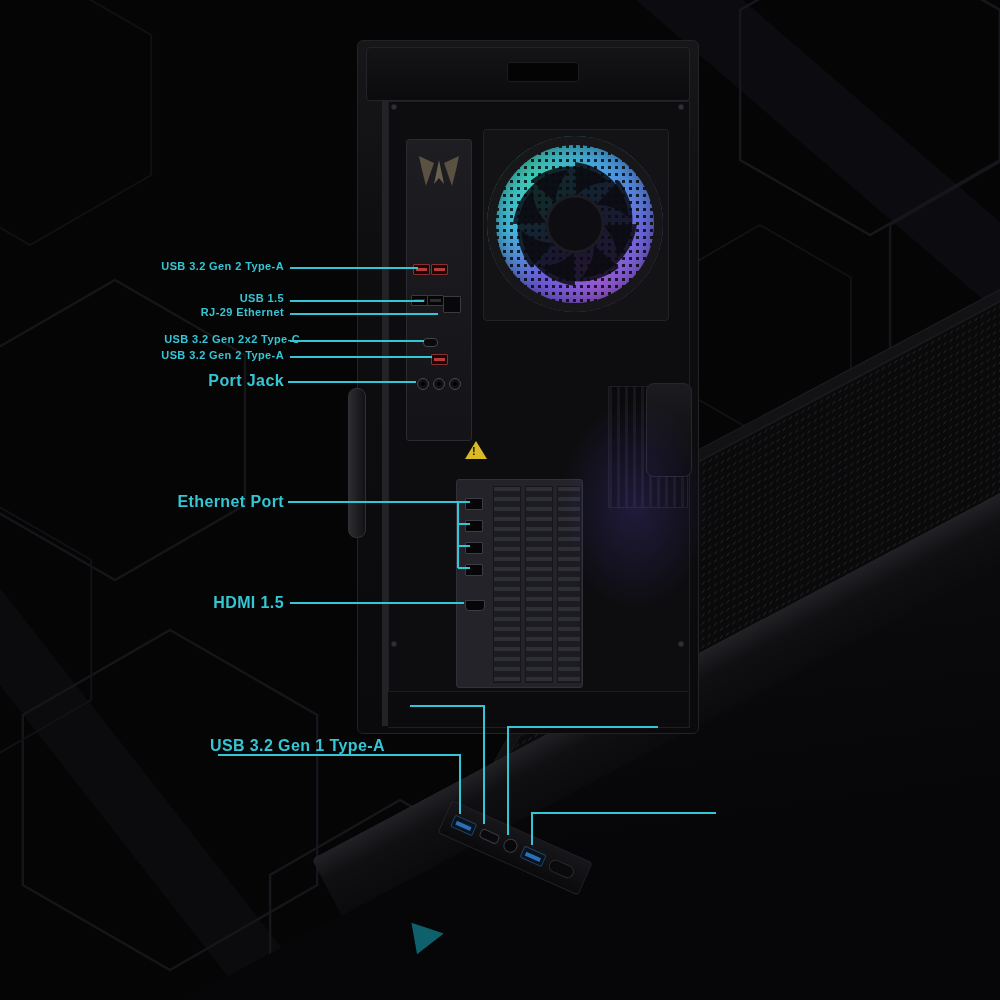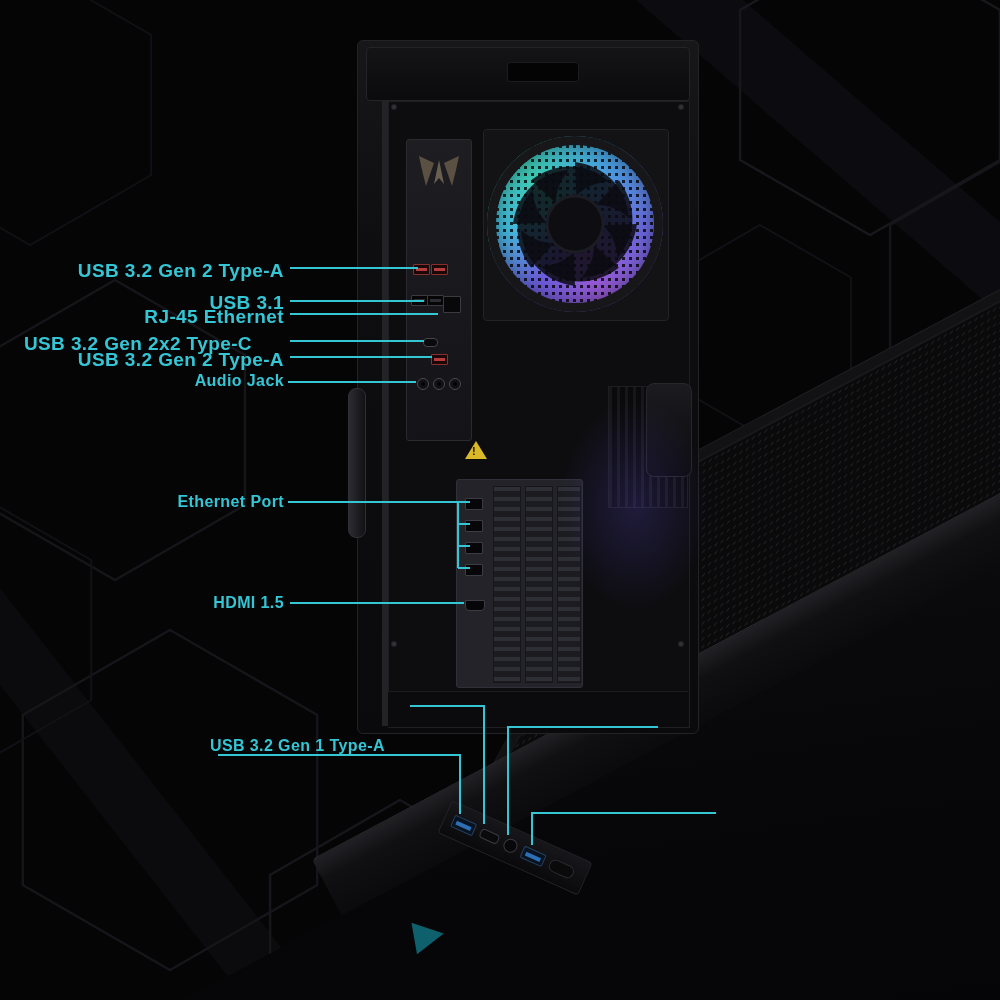--- a/index.html
+++ b/index.html
@@ -7,21 +7,21 @@
     position:relative; width:1000px; height:1000px; overflow:hidden;
     background:#050506;
     font-family:"Liberation Sans", sans-serif;
   }
 
   
   .ann {
     position:absolute; white-space:nowrap; font-weight:bold;
     color:var(--accent); letter-spacing:.4px;
   }
-  .ann.sm { font-size:19px; }
+  .ann.sm { font-size:11px; }
   .ann.lg { font-size:16px; }
   .lines { position:absolute; left:0; top:0; z-index:40; pointer-events:none; }
   .lines polyline { fill:none; stroke:var(--accent); stroke-width:2; }
   .hexbg { position:absolute; left:0; top:0; z-index:0; }
 
   
   .tower { position:absolute; left:357px; top:40px; width:340px; height:692px; z-index:10;
     background:linear-gradient(180deg,#17171a,#0e0e10 30%,#0a0a0c);
     border:1px solid #232327; border-radius:6px; }
   .t-cap { position:absolute; left:8px; top:6px; width:322px; height:52px;
@@ -262,25 +262,25 @@
     <polyline points="458,546 470,546"></polyline>
     <polyline points="458,568 470,568"></polyline>
     <polyline points="290,603 464,603"></polyline>
     <polyline points="410,706 484,706 484,824"></polyline>
     <polyline points="658,727 508,727 508,835"></polyline>
     <polyline points="218,755 460,755 460,814"></polyline>
     <polyline points="716,813 532,813 532,845"></polyline>
   </svg>
 
   <div class="ann sm" style="right:716px; top:260px;">USB 3.2 Gen 2 Type-A</div>
-  <div class="ann sm" style="right:716px; top:292px;">USB 3.1</div>
-  <div class="ann sm" style="right:716px; top:306px;">RJ-45 Ethernet</div>
-  <div class="ann sm" style="right:748px; top:333px;">USB 3.2 Gen 2x2 Type-C</div>
+  <div class="ann sm" style="right:716px; top:292px;">USB 1.5</div>
+  <div class="ann sm" style="right:716px; top:306px;">RJ-29 Ethernet</div>
+  <div class="ann sm" style="right:700px; top:333px;">USB 3.2 Gen 2x2 Type-C</div>
   <div class="ann sm" style="right:716px; top:349px;">USB 3.2 Gen 2 Type-A</div>
-  <div class="ann lg" style="right:716px; top:372px;">Audio Jack</div>
+  <div class="ann lg" style="right:716px; top:372px;">Port Jack</div>
   <div class="ann lg" style="right:716px; top:493px;">Ethernet Port</div>
   <div class="ann lg" style="right:716px; top:594px;">HDMI 1.5</div>
 
   <div class="ann lg" style="left:404px; top:686px;">USB 3.2 Gen 1 Type-C</div>
   <div class="ann lg" style="left:663px; top:709px;">Audio Jack [mic/combo]</div>
   <div class="ann lg" style="left:210px; top:737px;">USB 3.2 Gen 1 Type-A</div>
   <div class="ann lg" style="left:716px; top:796px;">USB 3.2 Gen 1 Type-A</div>
 
 </div>
 

